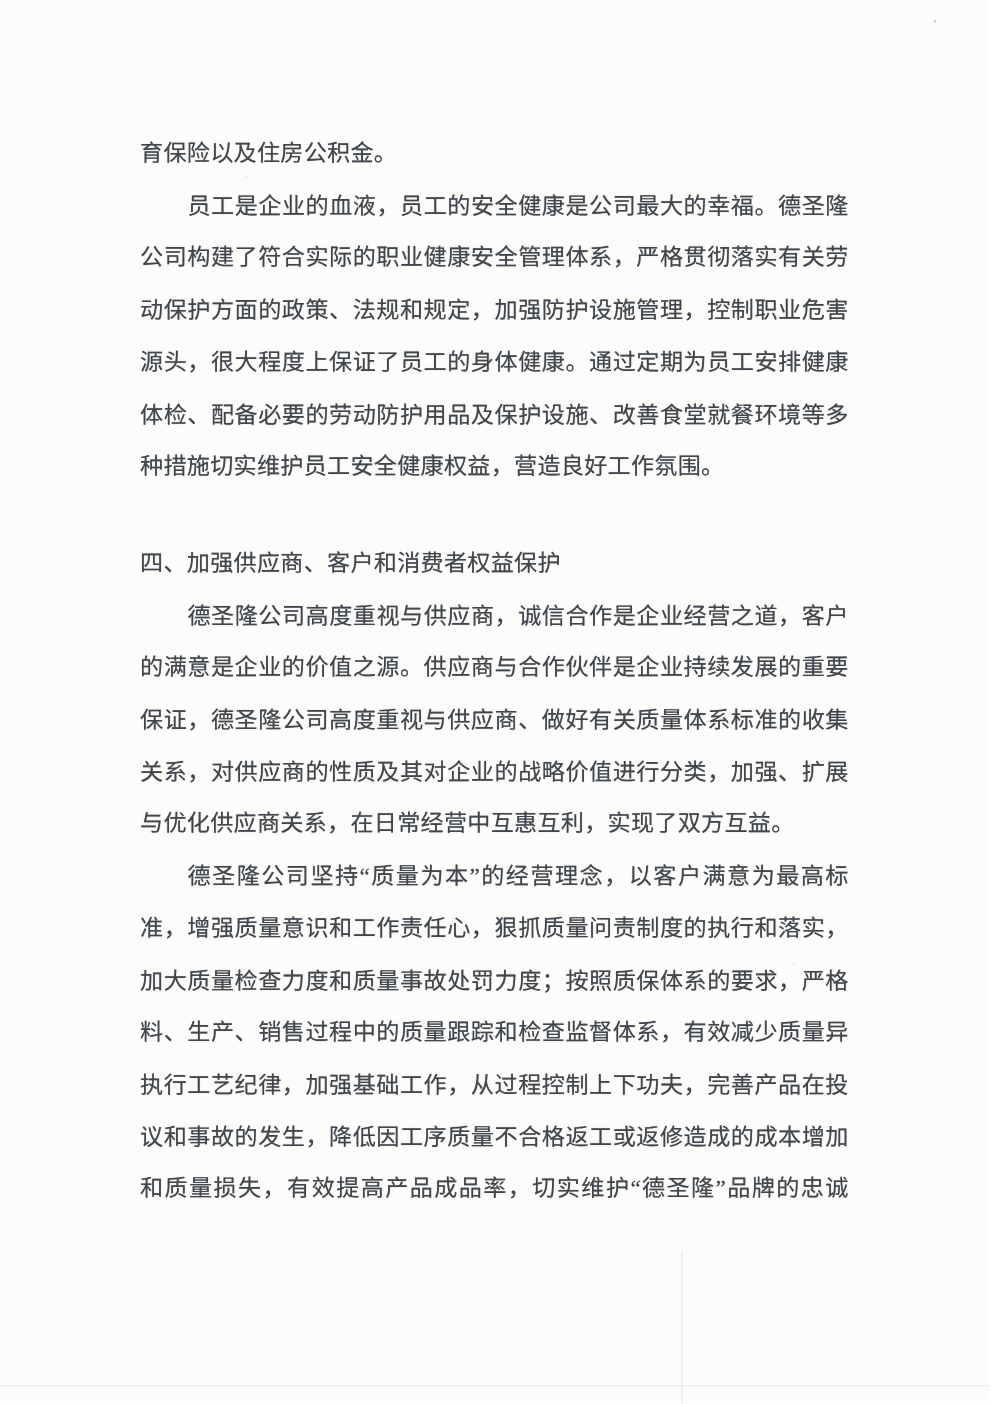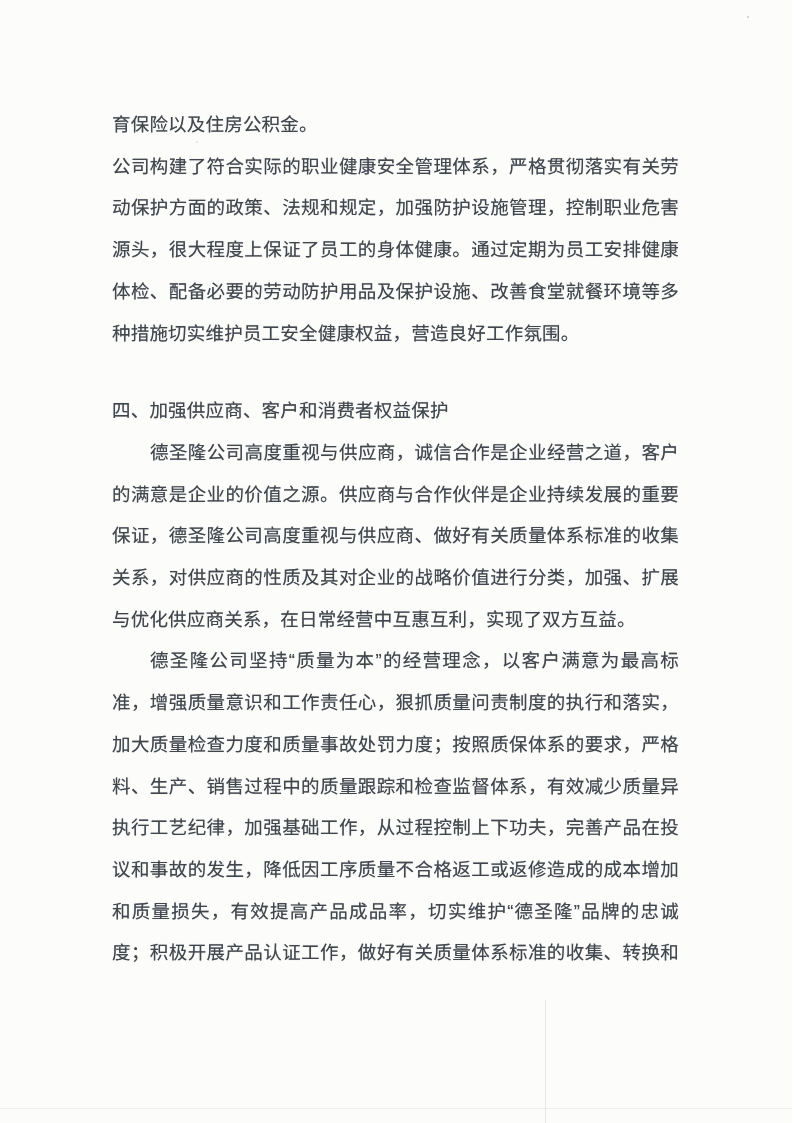--- a/index.html
+++ b/index.html
@@ -5,21 +5,21 @@
   html, body {
     margin: 0;
     padding: 0;
     background: #ffffff;
   }
   .page {
     position: relative;
     width: 792px;
     height: 1123px;
     overflow: hidden;
-    font-family: Liberation Sans, sans-serif;
+    font-family: Liberation Serif, serif;
   }
   .content {
     position: absolute;
     left: 112px;
     top: 104px;
     width: 567px;
     font-size: 18.5px;
     line-height: 41.7px;
     letter-spacing: 0.2px;
     text-shadow: 0 0 0.7px rgba(70, 75, 82, 0.55);
@@ -58,39 +58,39 @@
     height: 1px;
     background: rgba(205, 210, 216, 0.30);
   }
 </style>
 </head>
 <body>
 
 <div class="page" id="page" style="background: rgb(252, 252, 251);">
   <div class="content" id="doc-content" style="color: rgb(65, 70, 77);">
       <div class="line">育保险以及住房公积金。</div>
+      <div class="line fill indent">员工是企业的血液，员工的安全健康是公司最大的幸福。德圣隆</div>
       <div class="line fill">公司构建了符合实际的职业健康安全管理体系，严格贯彻落实有关劳</div>
       <div class="line fill">动保护方面的政策、法规和规定，加强防护设施管理，控制职业危害</div>
       <div class="line fill">源头，很大程度上保证了员工的身体健康。通过定期为员工安排健康</div>
       <div class="line fill">体检、配备必要的劳动防护用品及保护设施、改善食堂就餐环境等多</div>
       <div class="line">种措施切实维护员工安全健康权益，营造良好工作氛围。</div>
       <div class="line heading">四、加强供应商、客户和消费者权益保护</div>
       <div class="line fill indent">德圣隆公司高度重视与供应商，诚信合作是企业经营之道，客户</div>
       <div class="line fill">的满意是企业的价值之源。供应商与合作伙伴是企业持续发展的重要</div>
       <div class="line fill">保证，德圣隆公司高度重视与供应商、做好有关质量体系标准的收集</div>
       <div class="line fill">关系，对供应商的性质及其对企业的战略价值进行分类，加强、扩展</div>
       <div class="line">与优化供应商关系，在日常经营中互惠互利，实现了双方互益。</div>
       <div class="line fill indent">德圣隆公司坚持“质量为本”的经营理念，以客户满意为最高标</div>
       <div class="line fill">准，增强质量意识和工作责任心，狠抓质量问责制度的执行和落实，</div>
       <div class="line fill">加大质量检查力度和质量事故处罚力度；按照质保体系的要求，严格</div>
       <div class="line fill">料、生产、销售过程中的质量跟踪和检查监督体系，有效减少质量异</div>
       <div class="line fill">执行工艺纪律，加强基础工作，从过程控制上下功夫，完善产品在投</div>
       <div class="line fill">议和事故的发生，降低因工序质量不合格返工或返修造成的成本增加</div>
       <div class="line fill">和质量损失，有效提高产品成品率，切实维护“德圣隆”品牌的忠诚</div>
-      <div class="line fill">度；积极开展产品认证工作，做好有关质量体系标准的收集、转换和</div>
     </div>
 
   <div class="artifact speck" style="left:747px; top:16px;"></div>
   <div class="artifact speck" style="left:196px; top:141px; opacity:.5;"></div>
   <div class="artifact speck" style="left:485px; top:528px; opacity:.4;"></div>
   <div class="artifact speck" style="left:634px; top:770px; opacity:.4;"></div>
   <div class="artifact vline" style="left:545px; top:1000px; height:123px;"></div>
   <div class="artifact hline" style="left:0px; top:1108px; width:794px;"></div>
 </div>
 

